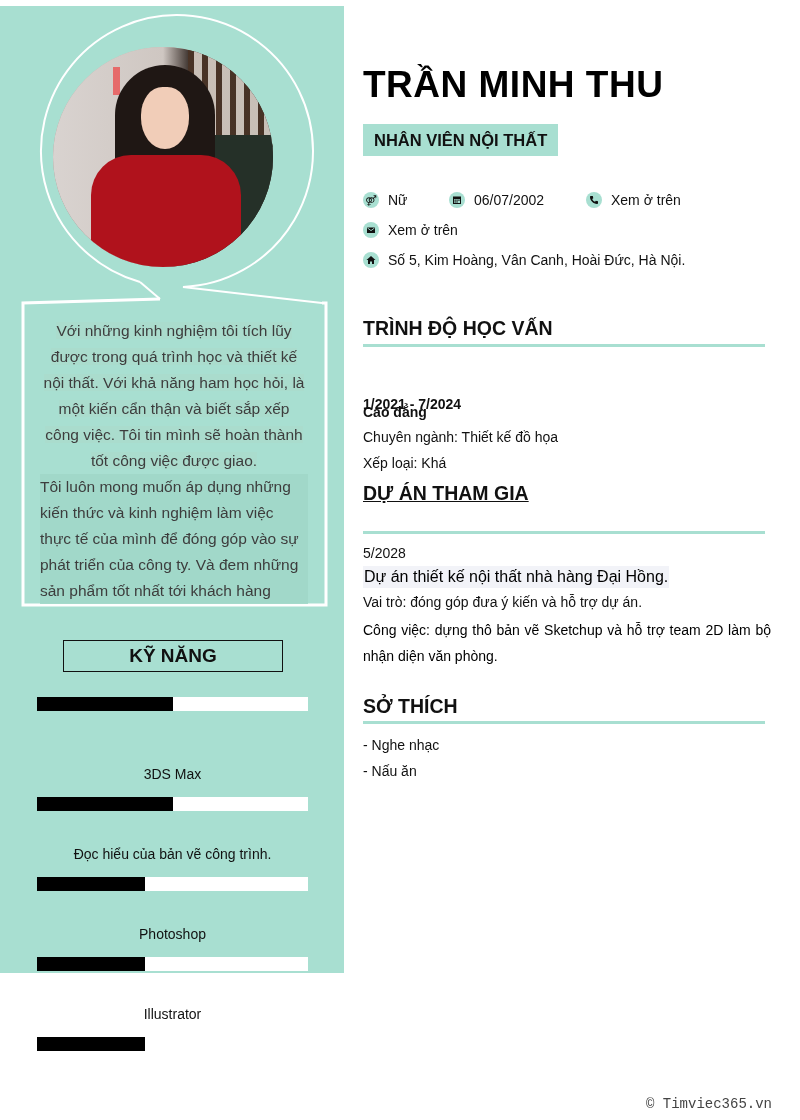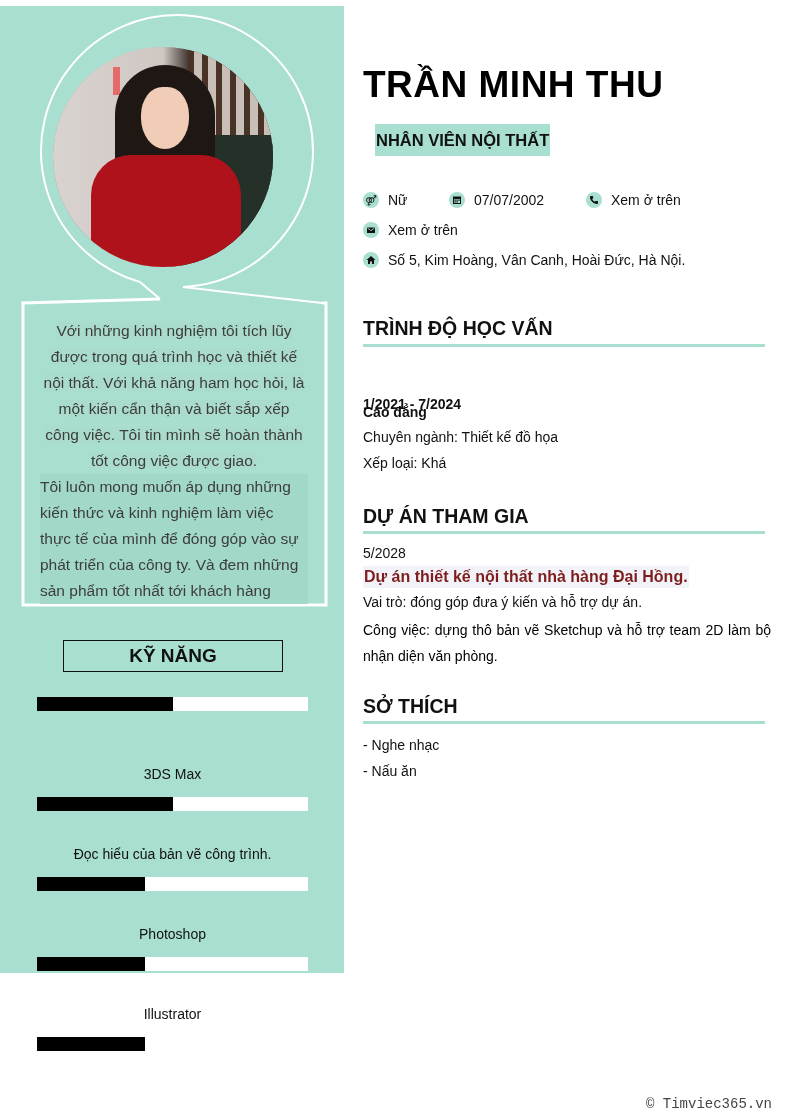--- a/index.html
+++ b/index.html
@@ -42,33 +42,33 @@
       border: 1.5px solid #111; text-align: center;
       font-weight: bold; font-size: 19px; line-height: 29px; color: #111;
     }
     .skill { position: absolute; left: 37px; width: 271px; }
     .skill .name { text-align: center; font-size: 14px; color: #111; height: 20px; line-height: 20px; }
     .skill .bar { margin-top: 13px; height: 14px; background: #fff; position: relative; }
     .skill .fill { position: absolute; left: 0; top: 0; bottom: 0; background: #000; }
 
     .main { position: absolute; left: 363px; top: 0; width: 402px; }
     .name-title { position: absolute; top: 64px; left: 0; font-size: 37px; font-weight: bold; letter-spacing: .5px; color: #000; white-space: nowrap; }
-    .job-tag { position: absolute; top: 124px; left: 0; height: 32px; padding: 0 1px;
-      background: #a8dfd1; font-weight: bold; font-size: 16.5px; line-height: 32px; color: #111; white-space: nowrap; margin-left: 12px; }
+    .job-tag { position: absolute; top: 124px; left: 0; height: 32px; padding: 0 11px;
+      background: #a8dfd1; font-weight: bold; font-size: 16.5px; line-height: 32px; color: #111; white-space: nowrap; }
 
     .contact { position: absolute; left: 0; display: flex; align-items: center; font-size: 14px; color: #111; white-space: nowrap; }
     .ic { width: 16px; height: 16px; border-radius: 50%; background: #a8dfd1; display: inline-flex;
       align-items: center; justify-content: center; margin-right: 9px; font-size: 10px; color: #111; }
     .ic svg { width: 10px; height: 10px; }
 
     .sec-title { position: absolute; left: 0; font-weight: bold; font-size: 19.5px; color: #111; white-space: nowrap; }
     .sec-line { position: absolute; left: 0; width: 402px; height: 3px; background: #a8dfd1; }
     .txt { position: absolute; left: 0; font-size: 14px; color: #111; white-space: nowrap; line-height: 20px; }
     .txt.bold { font-weight: bold; }
-    .proj-name { position: absolute; left: 0; top: 566px; font-size: 16px; color: #7f1d1d; background: #f2f3f8; padding: 0 1px; line-height: 22px; white-space: nowrap; font-weight: bold; }
+    .proj-name { position: absolute; left: 0; top: 566px; font-size: 16px; color: #000000; background: #f2f3f8; padding: 0 1px; line-height: 22px; white-space: nowrap; }
     .work { position: absolute; left: 0; top: 617px; width: 408px; font-size: 14px; line-height: 26px; color: #000000; text-align: justify; }
 
     .footer { position: absolute; right: 28px; top: 1096px; font-family: "Liberation Mono", "DejaVu Sans Mono", monospace; font-size: 14px; color: #444; }
   </style>
 </head>
 <body>
 
 <div class="sidebar">
   <svg class="bubble-svg" viewBox="0 0 344 620">
 
@@ -152,21 +152,21 @@
       <svg viewBox="0 0 10 10">
           <rect x="1" y="1.5" width="8" height="7.5" fill="#111"></rect>
           <rect x="2" y="4" width="6" height="4" fill="#a8dfd1"></rect>
           <rect x="2.5" y="4.5" width="1.3" height="1.3" fill="#111"></rect>
           <rect x="4.4" y="4.5" width="1.3" height="1.3" fill="#111"></rect>
           <rect x="6.3" y="4.5" width="1.3" height="1.3" fill="#111"></rect>
           <rect x="2.5" y="6.3" width="1.3" height="1.3" fill="#111"></rect>
           <rect x="4.4" y="6.3" width="1.3" height="1.3" fill="#111"></rect>
         </svg>
     </span>
-    <span>07/07/2002</span>
+    <span>06/07/2002</span>
   </div>
   <div class="contact" style="top:192px; left:223px;">
     <span class="ic">
       <svg viewBox="0 0 10 10">
           <path d="M2 1 L3.8 1 L4.3 3.2 L3.2 4 C3.8 5.4 4.6 6.2 6 6.8 L6.8 5.7 L9 6.2 L9 8 C9 8.6 8.6 9 8 9 C4.2 8.8 1.2 5.8 1 2 C1 1.4 1.4 1 2 1 Z" fill="#111"></path>
         </svg>
     </span>
     <span>Xem ở trên</span>
   </div>
   <div class="contact" style="top:222px;">
@@ -187,21 +187,21 @@
     <span>Số 5, Kim Hoàng, Vân Canh, Hoài Đức, Hà Nội.</span>
   </div>
 
   <div class="sec-title" style="top:317px;">TRÌNH ĐỘ HỌC VẤN</div>
   <div class="sec-line" style="top:344px;"></div>
   <div class="txt bold" style="top:394px;">1/2021 - 7/2024</div>
   <div class="txt bold" style="top:402px;">Cao đẳng</div>
   <div class="txt" style="top:427px;">Chuyên ngành: Thiết kế đồ họa</div>
   <div class="txt" style="top:453px;">Xếp loại: Khá</div>
 
-  <div class="sec-title" style="top:505px;">DỰ ÁN THAM GIA</div>
+  <div class="sec-title" style="top:482px;text-decoration:underline;">DỰ ÁN THAM GIA</div>
   <div class="sec-line" style="top:531px;"></div>
   <div class="txt" style="top:543px;">5/2028</div>
   <div class="proj-name">Dự án thiết kế nội thất nhà hàng Đại Hồng.</div>
   <div class="txt" style="top:592px;">Vai trò: đóng góp đưa ý kiến và hỗ trợ dự án.</div>
   <div class="work">Công việc: dựng thô bản vẽ Sketchup và hỗ trợ team 2D làm bộ nhận diện văn phòng.</div>
 
   <div class="sec-title" style="top:695px;">SỞ THÍCH</div>
   <div class="sec-line" style="top:721px;"></div>
   <div class="txt" style="top:735px;">- Nghe nhạc</div>
   <div class="txt" style="top:761px;">- Nấu ăn</div>

